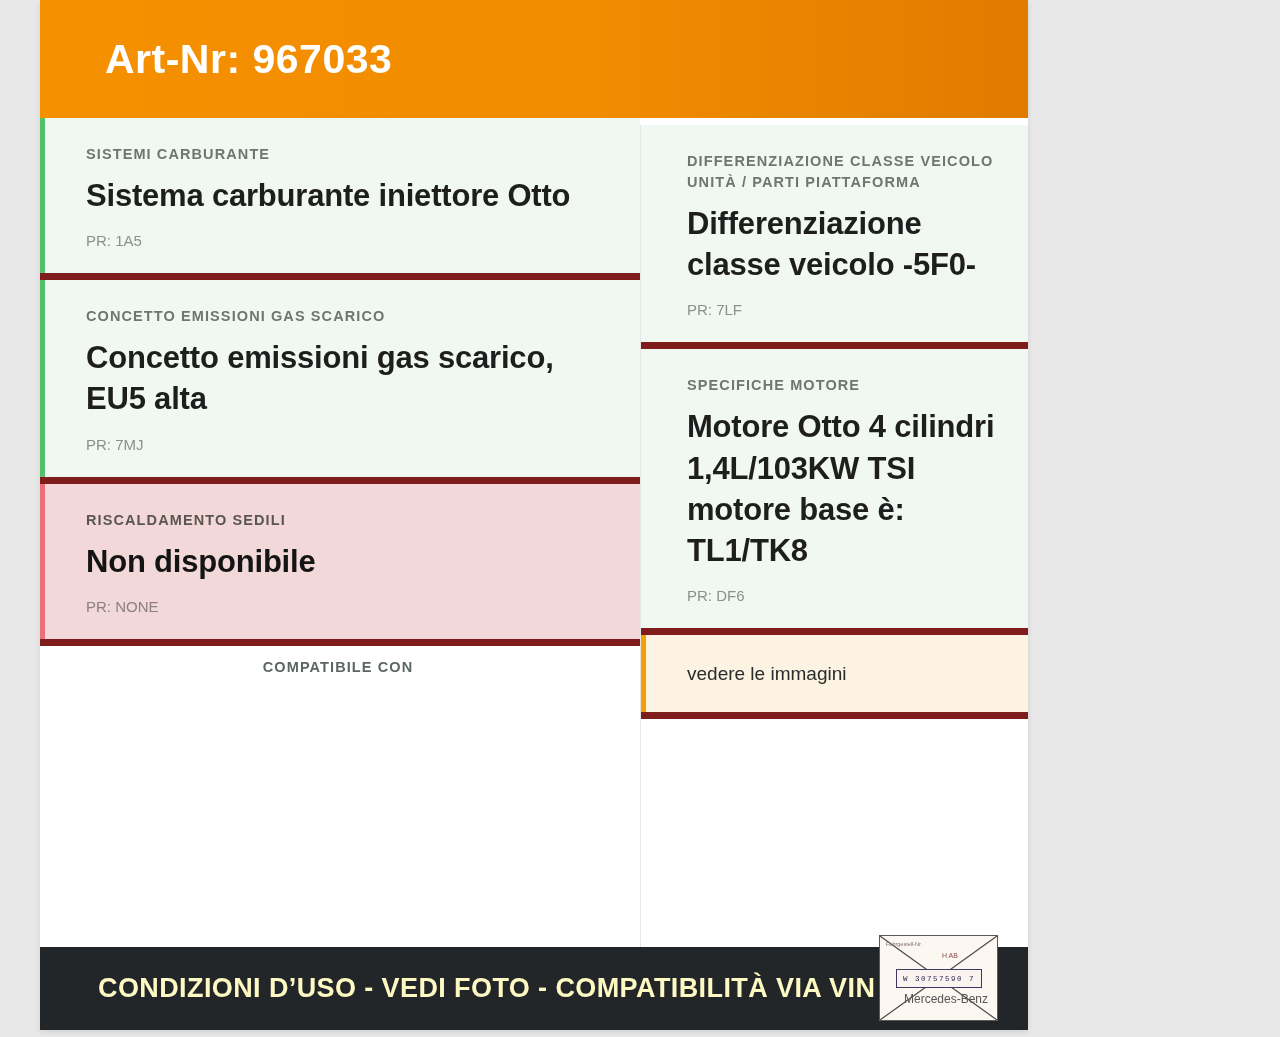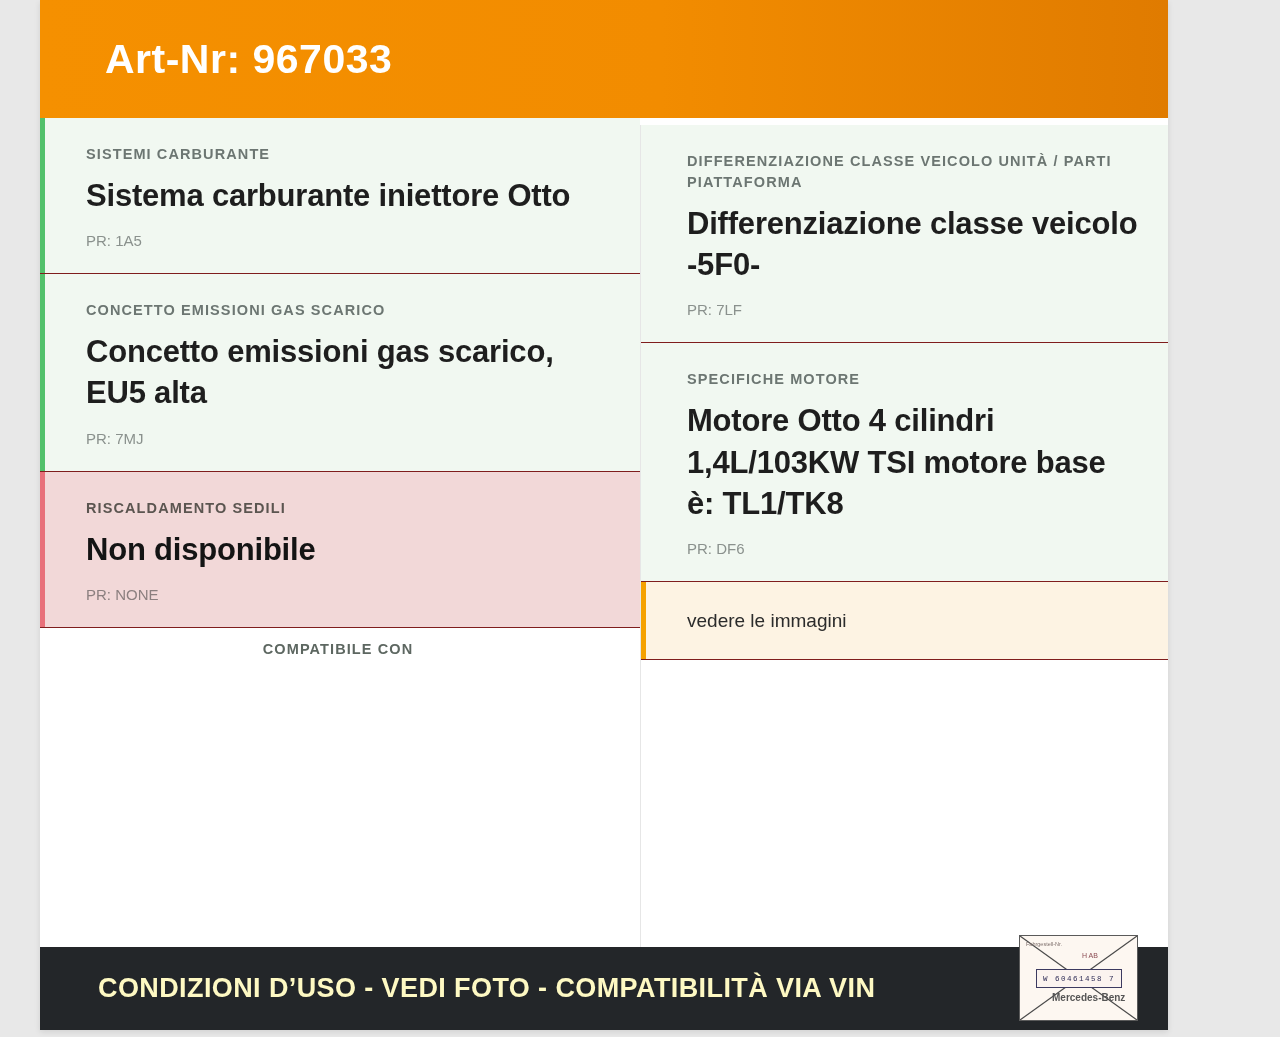--- a/index.html
+++ b/index.html
@@ -12,21 +12,21 @@
     position: relative;
     width: 1280px;
     height: 1037px;
     background: #e8e8e8;
     overflow: hidden;
   }
   .card {
     position: absolute;
     left: 40px;
     top: 0;
-    width: 1128px;
+    width: 988px;
     height: 1030px;
     background: #ffffff;
     box-shadow: 0 2px 6px rgba(0,0,0,0.10);
     display: flex;
     flex-direction: column;
   }
   
   .header {
     height: 118px;
     background: linear-gradient(to right, #f59000 0%, #f28c00 55%, #e07b00 100%);
@@ -57,21 +57,21 @@
   }
   .col-right {
     flex: 1 1 auto;
     border-left: 1px solid #e6e6e6;
     margin-top: 7px;
   }
   .block {
     position: relative;
     padding: 26px 30px 24px 46px;
     background: #f1f8f1;
-    border-bottom: 1px solid #7f1d1d;
+    border-bottom: 7px solid #7f1d1d;
     box-sizing: border-box;
   }
   .block .bar {
     position: absolute;
     left: 0;
     top: 0;
     bottom: 0;
     width: 5px;
     background: #53c16b;
   }
@@ -177,24 +177,24 @@
     font-size: 7.5px;
     color: #2d2b55;
     display: flex;
     align-items: center;
     justify-content: center;
     letter-spacing: 1.5px;
     font-family: "Liberation Mono", monospace;
   }
   .stamp-line3 {
     position: absolute;
-    left: 32px; top: 56px;
-    font-size: 10px;
+    left: 24px; top: 56px;
+    font-size: 12px;
     color: #555;
-    font-weight: bold;
+    font-weight: normal;
   }
 </style>
 </head>
 <body>
 
 <div class="page">
   <div class="card">
 
     <div class="header">
       <div class="header-title">Art-Nr: 967033</div>
@@ -259,19 +259,19 @@
     <div class="footer">
       <div class="footer-text">CONDIZIONI D’USO - VEDI FOTO - COMPATIBILITÀ VIA VIN</div>
 
       <div class="stamp">
         <svg width="117" height="84" viewBox="0 0 117 84">
           <line x1="0" y1="0" x2="117" y2="84" stroke="#4a4a4a" stroke-width="1.2"></line>
           <line x1="117" y1="0" x2="0" y2="84" stroke="#4a4a4a" stroke-width="1.2"></line>
         </svg>
         <div class="stamp-line1">Fahrgestell-Nr.</div>
         <div class="stamp-line2">H  AB</div>
-        <div class="stamp-box">W  60461458 7</div>
+        <div class="stamp-box">W  30757590 7</div>
         <div class="stamp-line3">Mercedes-Benz</div>
       </div>
     </div>
 
   </div>
 </div>
 
 </body></html>

